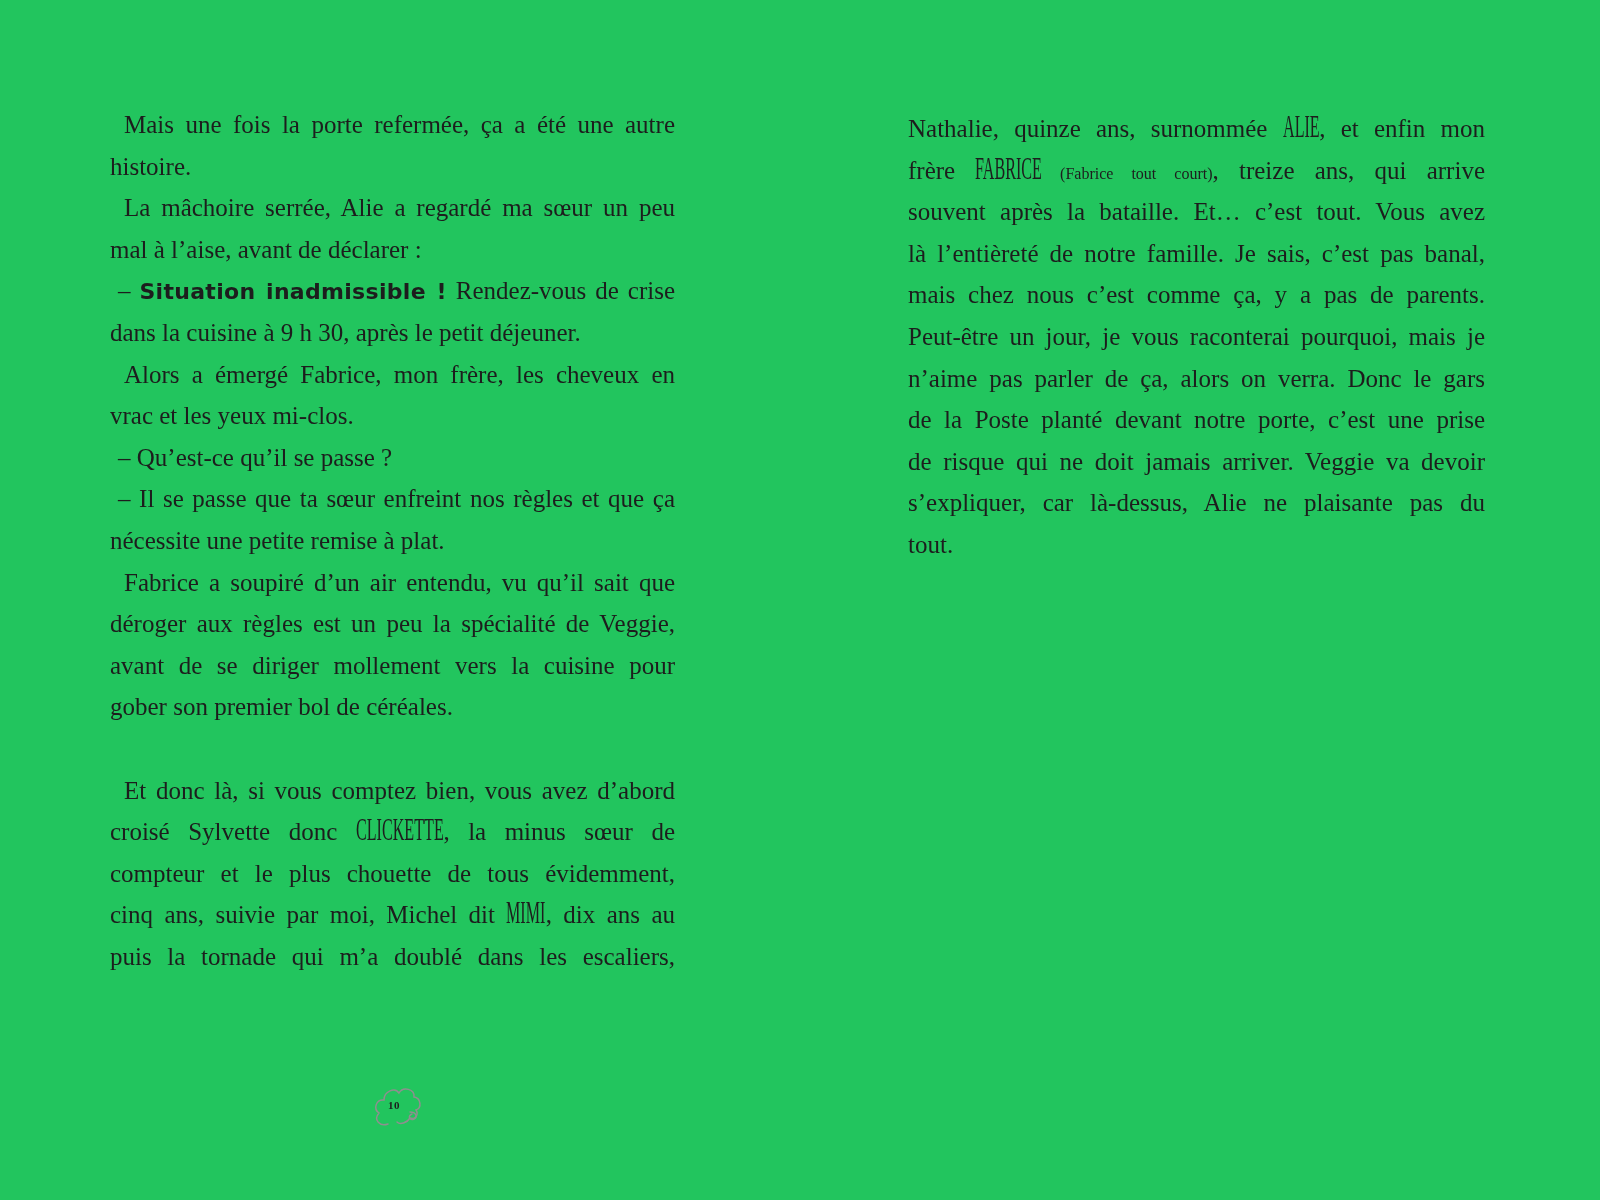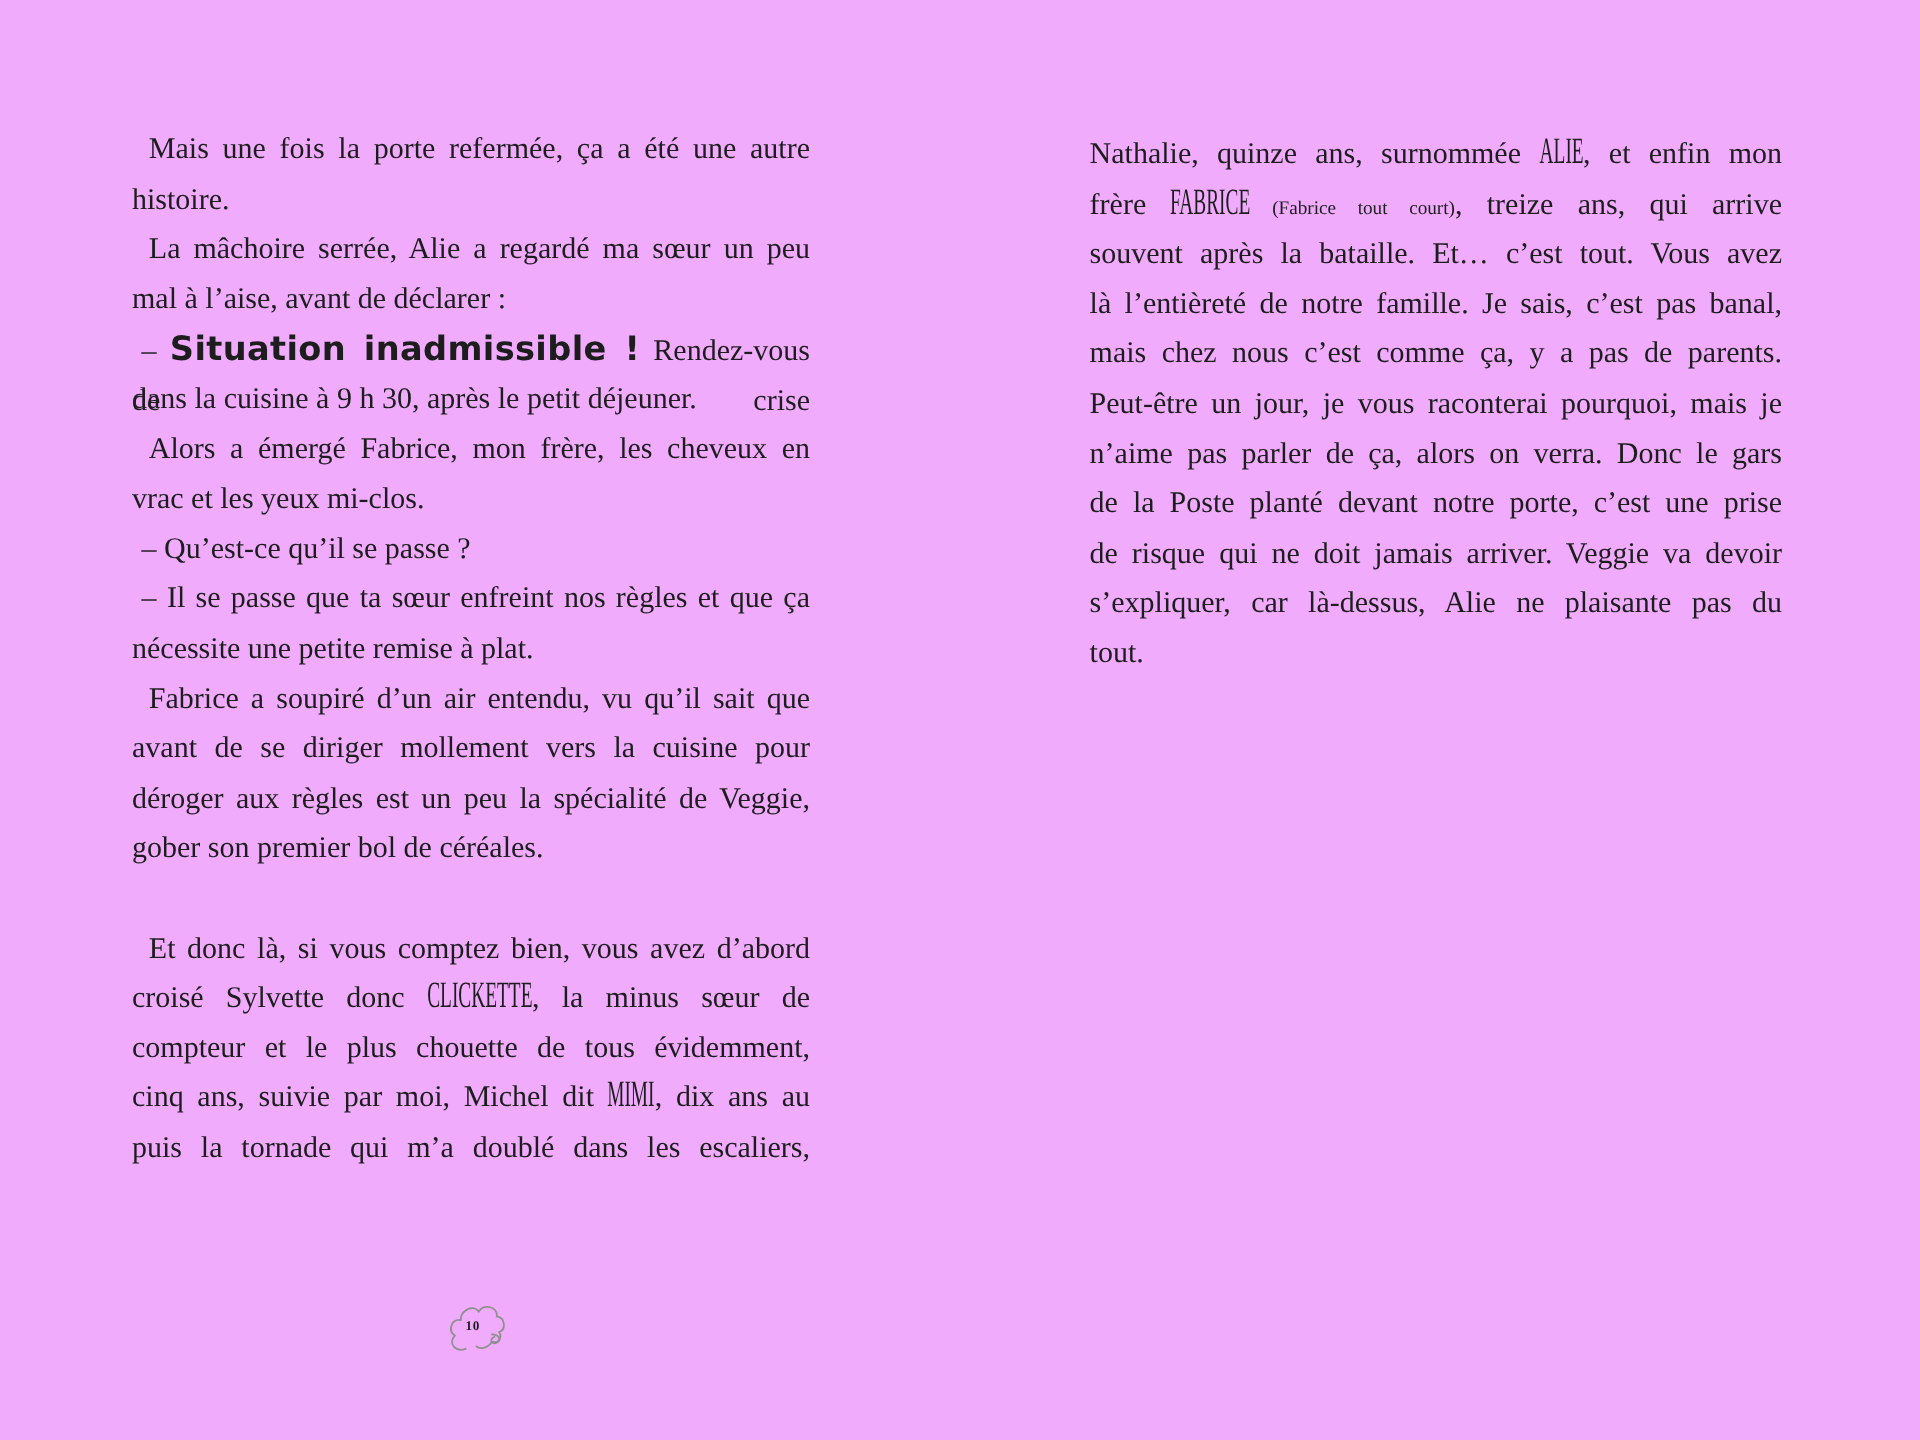--- a/index.html
+++ b/index.html
@@ -2,21 +2,21 @@
 <html><head>
 <meta charset="utf-8">
 <style>
   html, body {
     margin: 0; padding: 0;
     background: #ffffff;
     width: 1600px; height: 1200px;
     position: relative;
     overflow: hidden;
   }
-  .spread { position: absolute; left: 0; top: 0; width: 1600px; height: 1200px; background: #f0abfc; }
+  .spread { position: absolute; left: 0; top: 0; width: 1600px; height: 1200px; background: #22c55e; }
   .text-block {
     position: absolute;
     color: #1d1d1d;
     font-family: "Liberation Serif", serif;
     font-size: 25px;
   }
   #left-block  { left: 110px; top: 104px; width: 565px; }
   #right-block { left: 908px; top: 108px; width: 577px; }
   .line {
     height: 41.6px;
@@ -26,21 +26,21 @@
     white-space: normal;
   }
   .line.last  { text-align-last: left; }
   .line.blank { }
   .line.indent-para { text-indent: 14px; }
   .line.indent-dash { text-indent: 8px; }
   .seg-body { }
   .seg-comic {
     font-family: "DejaVu Sans", sans-serif;
     font-weight: 700;
-    font-size: 28px;
+    font-size: 22px;
     letter-spacing: 0.3px;
   }
   .seg-name {
     display: inline-block;
     font-family: "Liberation Serif", serif;
     font-size: 31px;
     line-height: 1;
     transform: scaleX(0.52);
     transform-origin: left center;
   }
@@ -73,22 +73,22 @@
       <div class="line indent-para"><span class="seg-body">La mâchoire serrée, Alie a regardé ma sœur un peu</span></div>
       <div class="line last"><span class="seg-body">mal à l’aise, avant de déclarer :</span></div>
       <div class="line indent-dash"><span class="seg-body">– </span><span class="seg-comic">Situation inadmissible !</span><span class="seg-body"> Rendez-vous de crise</span></div>
       <div class="line last"><span class="seg-body">dans la cuisine à 9 h 30, après le petit déjeuner.</span></div>
       <div class="line indent-para"><span class="seg-body">Alors a émergé Fabrice, mon frère, les cheveux en</span></div>
       <div class="line last"><span class="seg-body">vrac et les yeux mi-clos.</span></div>
       <div class="line last indent-dash"><span class="seg-body">– Qu’est-ce qu’il se passe ?</span></div>
       <div class="line indent-dash"><span class="seg-body">– Il se passe que ta sœur enfreint nos règles et que ça</span></div>
       <div class="line last"><span class="seg-body">nécessite une petite remise à plat.</span></div>
       <div class="line indent-para"><span class="seg-body">Fabrice a soupiré d’un air entendu, vu qu’il sait que</span></div>
+      <div class="line"><span class="seg-body">déroger aux règles est un peu la spécialité de Veggie,</span></div>
       <div class="line"><span class="seg-body">avant de se diriger mollement vers la cuisine pour</span></div>
-      <div class="line"><span class="seg-body">déroger aux règles est un peu la spécialité de Veggie,</span></div>
       <div class="line last"><span class="seg-body">gober son premier bol de céréales.</span></div>
       <div class="line blank"></div>
       <div class="line indent-para"><span class="seg-body">Et donc là, si vous comptez bien, vous avez d’abord</span></div>
       <div class="line"><span class="seg-body">croisé Sylvette donc </span><span class="seg-name" style="margin-right: -81.12px;">CLICKETTE</span><span class="seg-body">, la minus sœur de</span></div>
       <div class="line"><span class="seg-body">compteur et le plus chouette de tous évidemment,</span></div>
       <div class="line"><span class="seg-body">cinq ans, suivie par moi, Michel dit </span><span class="seg-name" style="margin-right: -36.48px;">MIMI</span><span class="seg-body">, dix ans au</span></div>
       <div class="line"><span class="seg-body">puis la tornade qui m’a doublé dans les escaliers,</span></div>
     </div>
 
   <div id="right-block" class="text-block">

